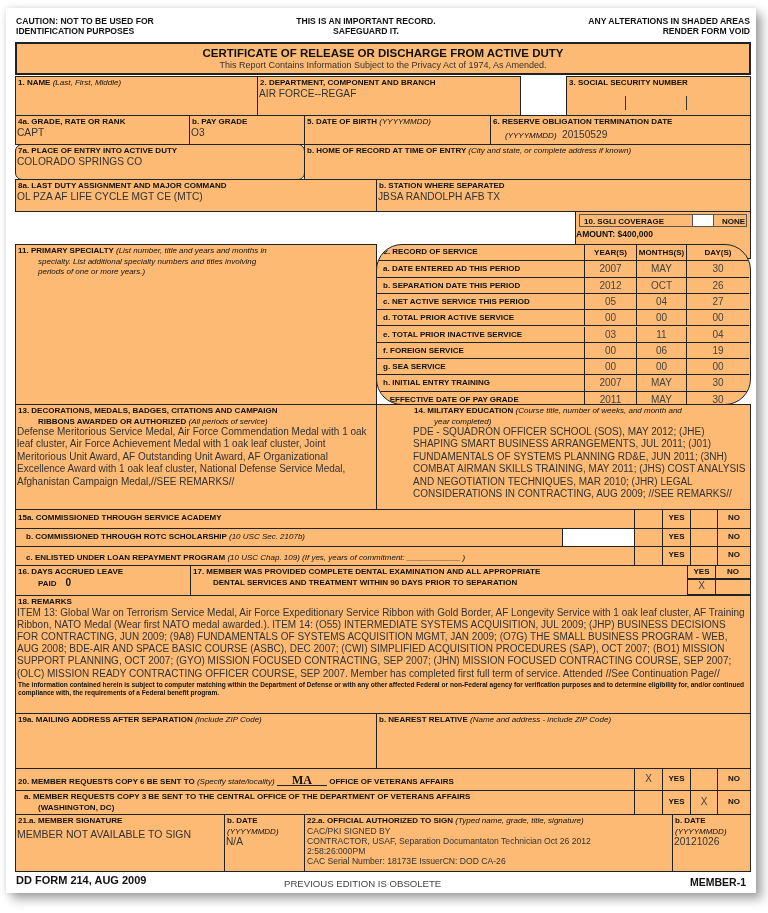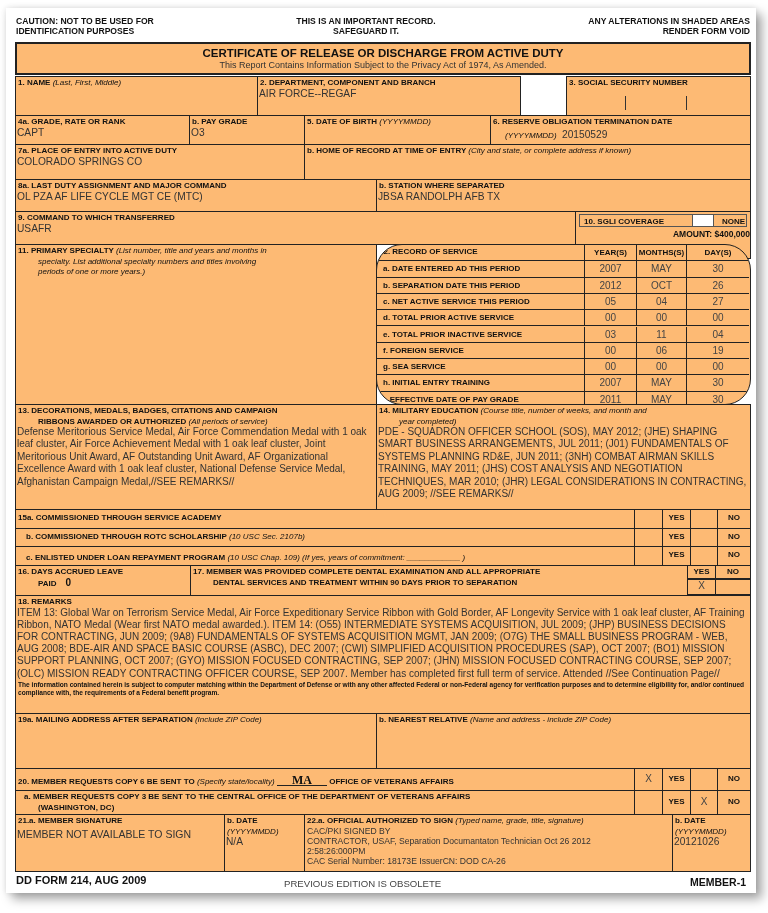--- a/index.html
+++ b/index.html
@@ -63,49 +63,45 @@
   </div>
   <div class="cell" style="left:298px;top:107px;width:187px;height:30px;">
     <div class="lbl"><span>5.  DATE OF BIRTH</span> <i>(YYYYMMDD)</i></div>
     <div class="val"></div>
   </div>
   <div class="cell" style="left:484px;top:107px;width:261px;height:30px;">
     <div class="lbl">6.  RESERVE OBLIGATION TERMINATION DATE</div>
     <div style="padding-left:14px;line-height:11px;white-space:nowrap;"><i style="font-size:8px;">(YYYYMMDD)</i> <span class="val">20150529</span></div>
   </div>
 
-  <div class="cell" style="left:9px;top:136px;width:290px;height:36px;">
+  <div class="cell" style="left:9px;top:136px;width:290px;height:36px;border-radius:7px;">
     <div class="lbl">7a. PLACE OF ENTRY INTO ACTIVE DUTY</div>
     <div class="val">COLORADO SPRINGS CO</div>
   </div>
   <div class="cell" style="left:298px;top:136px;width:447px;height:36px;">
     <div class="lbl"><span>b.  HOME OF RECORD AT TIME OF ENTRY</span> <i>(City and state, or complete address if known)</i></div>
     <div class="val"></div>
   </div>
 
   <div class="cell" style="left:9px;top:171px;width:362px;height:33px;">
     <div class="lbl">8a. LAST DUTY ASSIGNMENT AND MAJOR COMMAND</div>
     <div class="val">OL PZA AF LIFE CYCLE MGT CE (MTC)</div>
   </div>
   <div class="cell" style="left:370px;top:171px;width:375px;height:33px;">
     <div class="lbl">b.  STATION WHERE SEPARATED</div>
     <div class="val">JBSA RANDOLPH AFB TX</div>
   </div>
 
-  <div class="cell" style="left:9px;top:203px;width:561px;height:34px;">
-    <div class="lbl">9.  COMMAND TO WHICH TRANSFERRED</div>
-    <div class="val">USAFR</div>
-  </div>
   <div class="cell" style="left:569px;top:203px;width:176px;height:48px;">
     <div class="abs" style="left:3px;top:2px;width:168px;height:13px;border:1px solid #555;">
       <span class="lbl" style="position:absolute;left:2px;top:1px;">10.  SGLI COVERAGE</span>
       <span class="abs" style="left:112px;top:0px;width:22px;height:11px;border-left:1px solid #555;border-right:1px solid #555;background:#fff;"></span>
       <span class="lbl" style="position:absolute;left:140px;top:1px;">NONE</span>
     </div>
-    <div class="lbl" style="position:absolute;left:0;right:0;top:18px;text-align:right;padding:0;font-size:8.5px;">AMOUNT: $400,000</div>
+    <div class="lbl" style="position:absolute;left:0;right:0;top:18px;text-align:left;padding:0;font-size:8.5px;">AMOUNT: $400,000</div>
   </div>
 
   <div class="cell" style="left:9px;top:236px;width:362px;height:161px;">
     <div class="lbl"><span>11.  PRIMARY SPECIALTY</span> <i>(List number, title and years and months in</i></div>
     <div class="lbl" style="padding-left:22px;"><i>specialty. List additional specialty numbers and titles involving</i></div>
     <div class="lbl" style="padding-left:22px;"><i>periods of one or more years.)</i></div>
   </div>
 
   <div class="cell" style="left:370px;top:236px;width:375px;height:161px;border-radius:26px;">
     <div id="rs-table">
@@ -150,35 +146,35 @@
         <div class="abs rs-val" style="left:260px;top:146.70000000000002px;width:50px;height:16.3px;line-height:16.3px;border-right:1.5px solid #222;">MAY</div>
         <div class="abs rs-val" style="left:310px;top:146.70000000000002px;width:62px;height:16.3px;line-height:16.3px;">30</div>
       </div>
   </div>
 
   <div class="cell" style="left:9px;top:396px;width:362px;height:106px;">
     <div class="lbl">13.  DECORATIONS, MEDALS, BADGES, CITATIONS AND CAMPAIGN</div>
     <div class="lbl" style="padding-left:22px;"><span>RIBBONS AWARDED OR AUTHORIZED</span> <i>(All periods of service)</i></div>
     <div class="val" style="font-size:10px;line-height:12.4px;">Defense Meritorious Service Medal, Air Force Commendation Medal with 1 oak leaf cluster, Air Force Achievement Medal with 1 oak leaf cluster, Joint Meritorious Unit Award, AF Outstanding Unit Award, AF Organizational Excellence Award with 1 oak leaf cluster, National Defense Service Medal, Afghanistan Campaign Medal,//SEE REMARKS//</div>
   </div>
-  <div class="cell" style="left:370px;top:396px;width:375px;height:106px;">
+  <div class="cell" style="left:370px;top:396px;width:375px;height:106px;padding-left:35px;">
     <div class="lbl"><span>14.  MILITARY EDUCATION</span> <i>(Course title, number of weeks, and month and</i></div>
     <div class="lbl" style="padding-left:22px;"><i>year completed)</i></div>
     <div class="val" style="font-size:10px;line-height:12.4px;">PDE - SQUADRON OFFICER SCHOOL (SOS), MAY 2012; (JHE) SHAPING SMART BUSINESS ARRANGEMENTS, JUL 2011; (J01) FUNDAMENTALS OF SYSTEMS PLANNING RD&amp;E, JUN 2011; (3NH) COMBAT AIRMAN SKILLS TRAINING, MAY 2011; (JHS) COST ANALYSIS AND NEGOTIATION TECHNIQUES, MAR 2010; (JHR) LEGAL CONSIDERATIONS IN CONTRACTING, AUG 2009; //SEE REMARKS//</div>
   </div>
 
   <div id="commission-rows">
       <div class="cell" style="left:9px;top:501px;width:620px;height:20px;">
         <div class="lbl" style="padding-top:3px;"><span>15a. COMMISSIONED THROUGH SERVICE ACADEMY</span> <i></i></div>
       </div>
       <div class="cell mark" style="left:628px;top:501px;width:29px;height:20px;line-height:16px;"></div>
       <div class="cell yn" style="left:656px;top:501px;width:29px;height:20px;line-height:16px;">YES</div>
       <div class="cell mark" style="left:684px;top:501px;width:28px;height:20px;line-height:16px;"></div>
       <div class="cell yn" style="left:711px;top:501px;width:34px;height:20px;line-height:16px;">NO</div>
-      <div class="cell" style="left:9px;top:520px;width:620px;height:19px;">
+      <div class="cell" style="left:9px;top:520px;width:548px;height:19px;">
         <div class="lbl" style="padding-top:3px;padding-left:10px;"><span>b.  COMMISSIONED THROUGH ROTC SCHOLARSHIP</span> <i>(10 USC Sec. 2107b)</i></div>
       </div>
       <div class="cell mark" style="left:628px;top:520px;width:29px;height:19px;line-height:15px;"></div>
       <div class="cell yn" style="left:656px;top:520px;width:29px;height:19px;line-height:15px;">YES</div>
       <div class="cell mark" style="left:684px;top:520px;width:28px;height:19px;line-height:15px;"></div>
       <div class="cell yn" style="left:711px;top:520px;width:34px;height:19px;line-height:15px;">NO</div>
       <div class="cell" style="left:9px;top:538px;width:620px;height:20px;">
         <div class="lbl" style="padding-top:6px;padding-left:10px;"><span>c.  ENLISTED UNDER LOAN REPAYMENT PROGRAM</span> <i>(10 USC Chap. 109) (If yes, years of commitment: ____________ )</i></div>
       </div>
       <div class="cell mark" style="left:628px;top:538px;width:29px;height:20px;line-height:16px;"></div>

